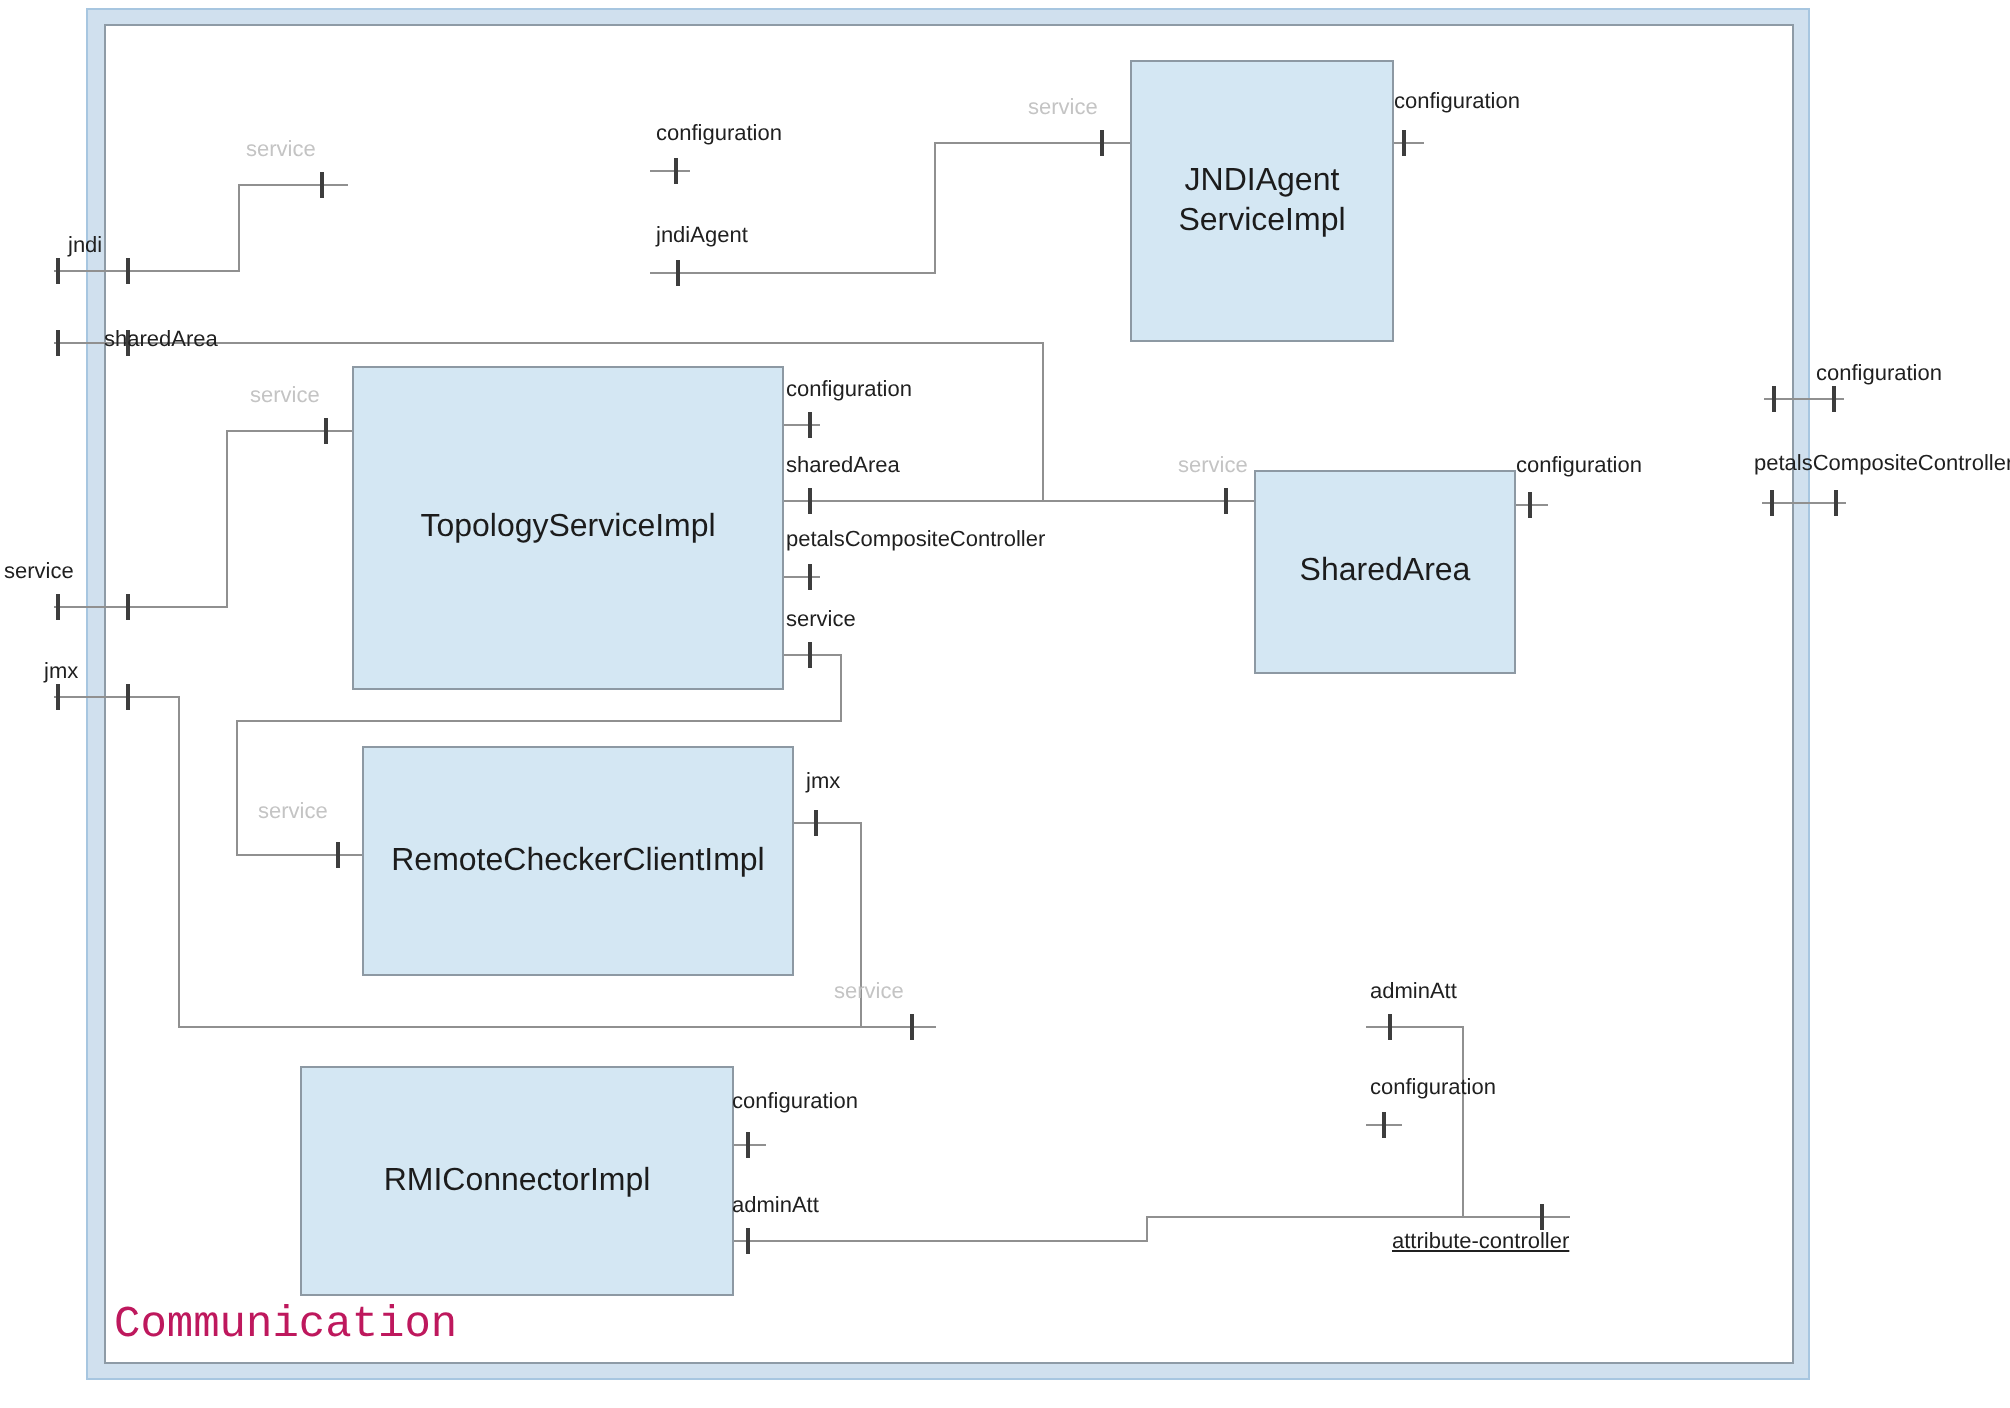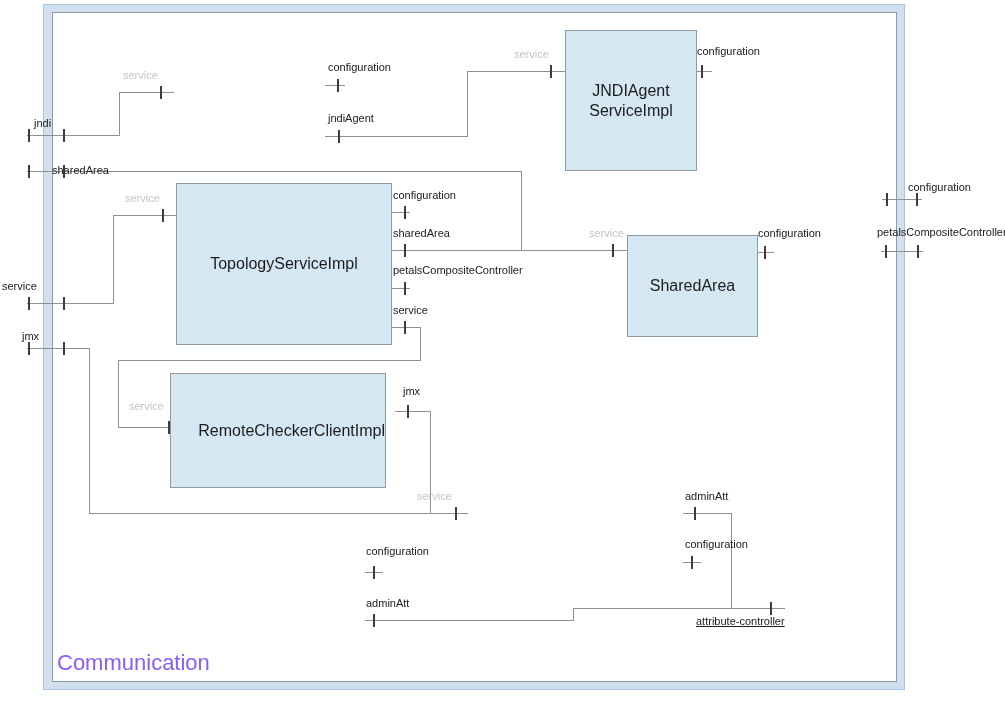--- a/index.html
+++ b/index.html
@@ -25,21 +25,21 @@
   .component{position:absolute;background:var(--box-fill);border:1px solid var(--box-stroke);
     display:flex;align-items:center;justify-content:center;text-align:center;
     font-size:16px;color:var(--label);}
   .component .nm{line-height:1.25;}
   .w{position:absolute;background:var(--wire);}
   .h{height:1px;}
   .v{width:1px;}
   .t{position:absolute;width:2px;height:13px;background:var(--tick);}
   .pl{position:absolute;font-size:11px;color:#202020;white-space:nowrap;}
   .sl{position:absolute;font-size:11px;color:var(--muted-label);white-space:nowrap;}
-  .title{position:absolute;left:57px;top:650px;font-size:22px;color:#8b5cf6;}
+  .title{position:absolute;left:57px;top:650px;font-size:22px;color:#be185d;font-family:Liberation Mono, monospace;}
 </style>
 </head>
 <body>
 
 <div class="canvas">
 
   <div class="frame-outer"></div>
   <div class="frame-inner"></div>
 
   <div class="w h" style="left:27px;top:135px;width:92px;"></div>
@@ -128,25 +128,28 @@
   </div>
 
   <div class="component" style="left:176px;top:183px;width:214px;height:160px;">
     <span class="nm">TopologyServiceImpl</span>
   </div>
 
   <div class="component" style="left:627px;top:235px;width:129px;height:100px;">
     <span class="nm">SharedArea</span>
   </div>
 
-  <div class="component" style="left:170px;top:373px;width:214px;height:113px;justify-content:flex-end;">
+  <div class="component" style="left:181px;top:373px;width:214px;height:113px;">
     <span class="nm">RemoteCheckerClientImpl</span>
   </div>
 
 
+  <div class="component" style="left:150px;top:533px;width:215px;height:113px;">
+    <span class="nm">RMIConnectorImpl</span>
+  </div>
 
 
   <span class="pl" style="left:34px;top:117px;">jndi</span>
   <span class="pl" style="left:52px;top:164px;">sharedArea</span>
   <span class="pl" style="left:2px;top:280px;">service</span>
   <span class="pl" style="left:22px;top:330px;">jmx</span>
   <span class="pl" style="left:908px;top:181px;">configuration</span>
   <span class="pl" style="left:877px;top:226px;">petalsCompositeController</span>
 
   <span class="sl" style="left:123px;top:69px;">service</span>

